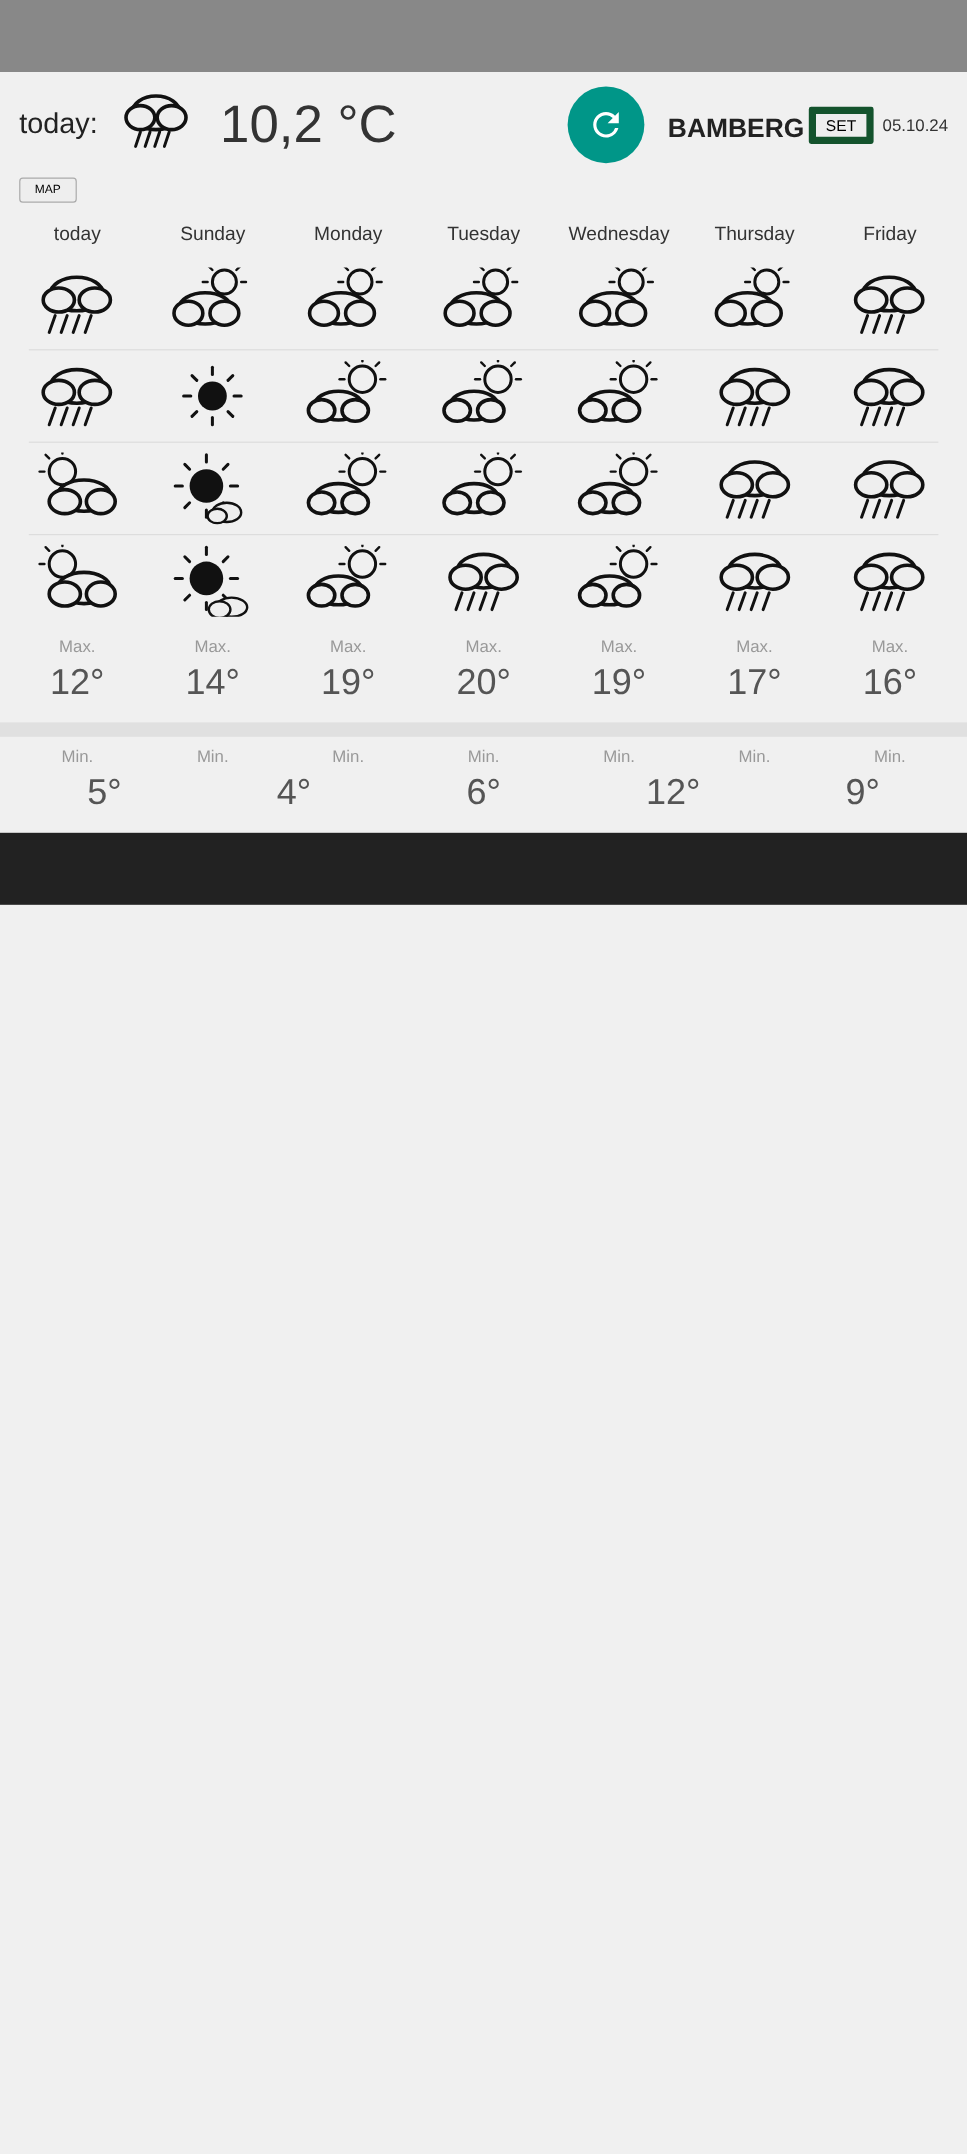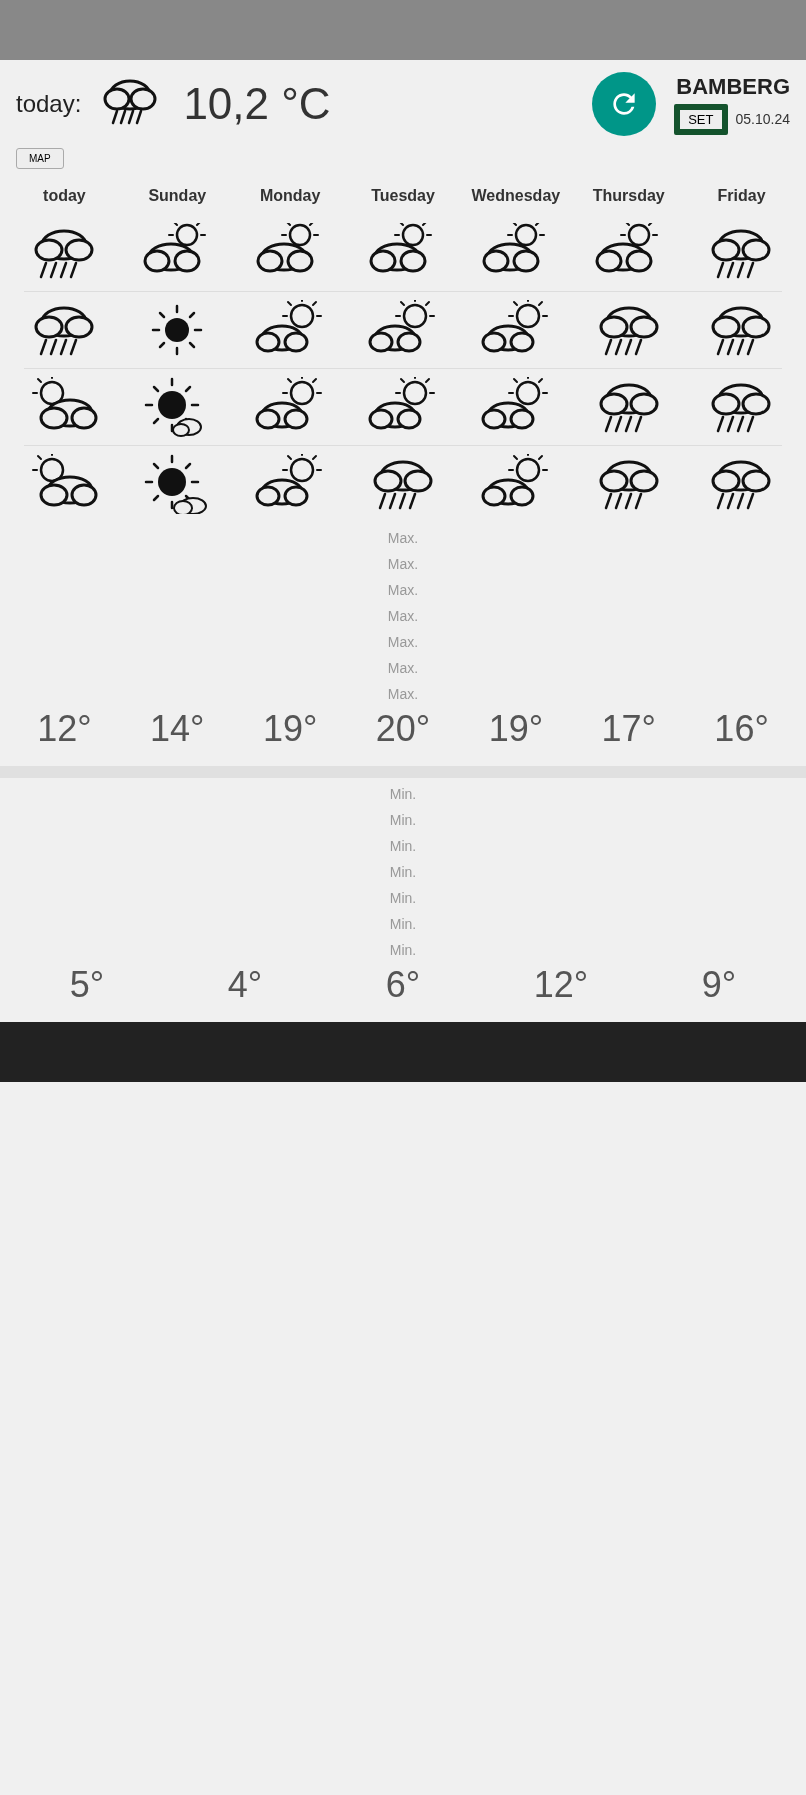--- a/index.html
+++ b/index.html
@@ -56,21 +56,21 @@
       fill: white;
     }
     .city-name {
       font-size: 22px;
       font-weight: bold;
       color: #222;
       margin-left: 10px;
     }
     .header-right {
       display: flex;
-      flex-direction: column;
+      flex-direction: row;
       align-items: flex-end;
       gap: 4px;
     }
     .set-date-row {
       display: flex;
       align-items: center;
       gap: 8px;
     }
     .set-btn {
       border: 6px solid #14532d;
@@ -98,21 +98,20 @@
       display: flex;
       padding: 6px 8px;
       background: #f0f0f0;
     }
     .day-label {
       flex: 1;
       text-align: center;
       font-size: 16px;
       color: #333;
       padding: 4px 0;
-      font-weight: bold;
     }
     .weather-grid {
       display: flex;
       flex-direction: column;
       background: #f0f0f0;
       padding: 0 8px;
     }
     .icon-row {
       display: flex;
       align-items: center;
@@ -130,37 +129,36 @@
       height: 60px;
     }
     .divider {
       height: 1px;
       background: #ddd;
       margin: 0 16px;
     }
     .max-row, .min-row {
       display: flex;
       padding: 0 8px;
-      flex-direction: column;
     }
     .max-label, .min-label {
       flex: 1;
       text-align: center;
       font-size: 14px;
       color: #999;
       padding: 8px 0 2px 0;
     }
     .temp-row {
       display: flex;
       padding: 0 8px;
     }
     .temp-cell {
       flex: 1;
       text-align: center;
-      font-size: 36px;
+      font-size: 30px;
       font-weight: 300;
       color: #555;
       padding: 4px 0 16px 0;
     }
     .section-divider {
       height: 12px;
       background: #e0e0e0;
     }
     .bottom-bar {
       width: 100%;

